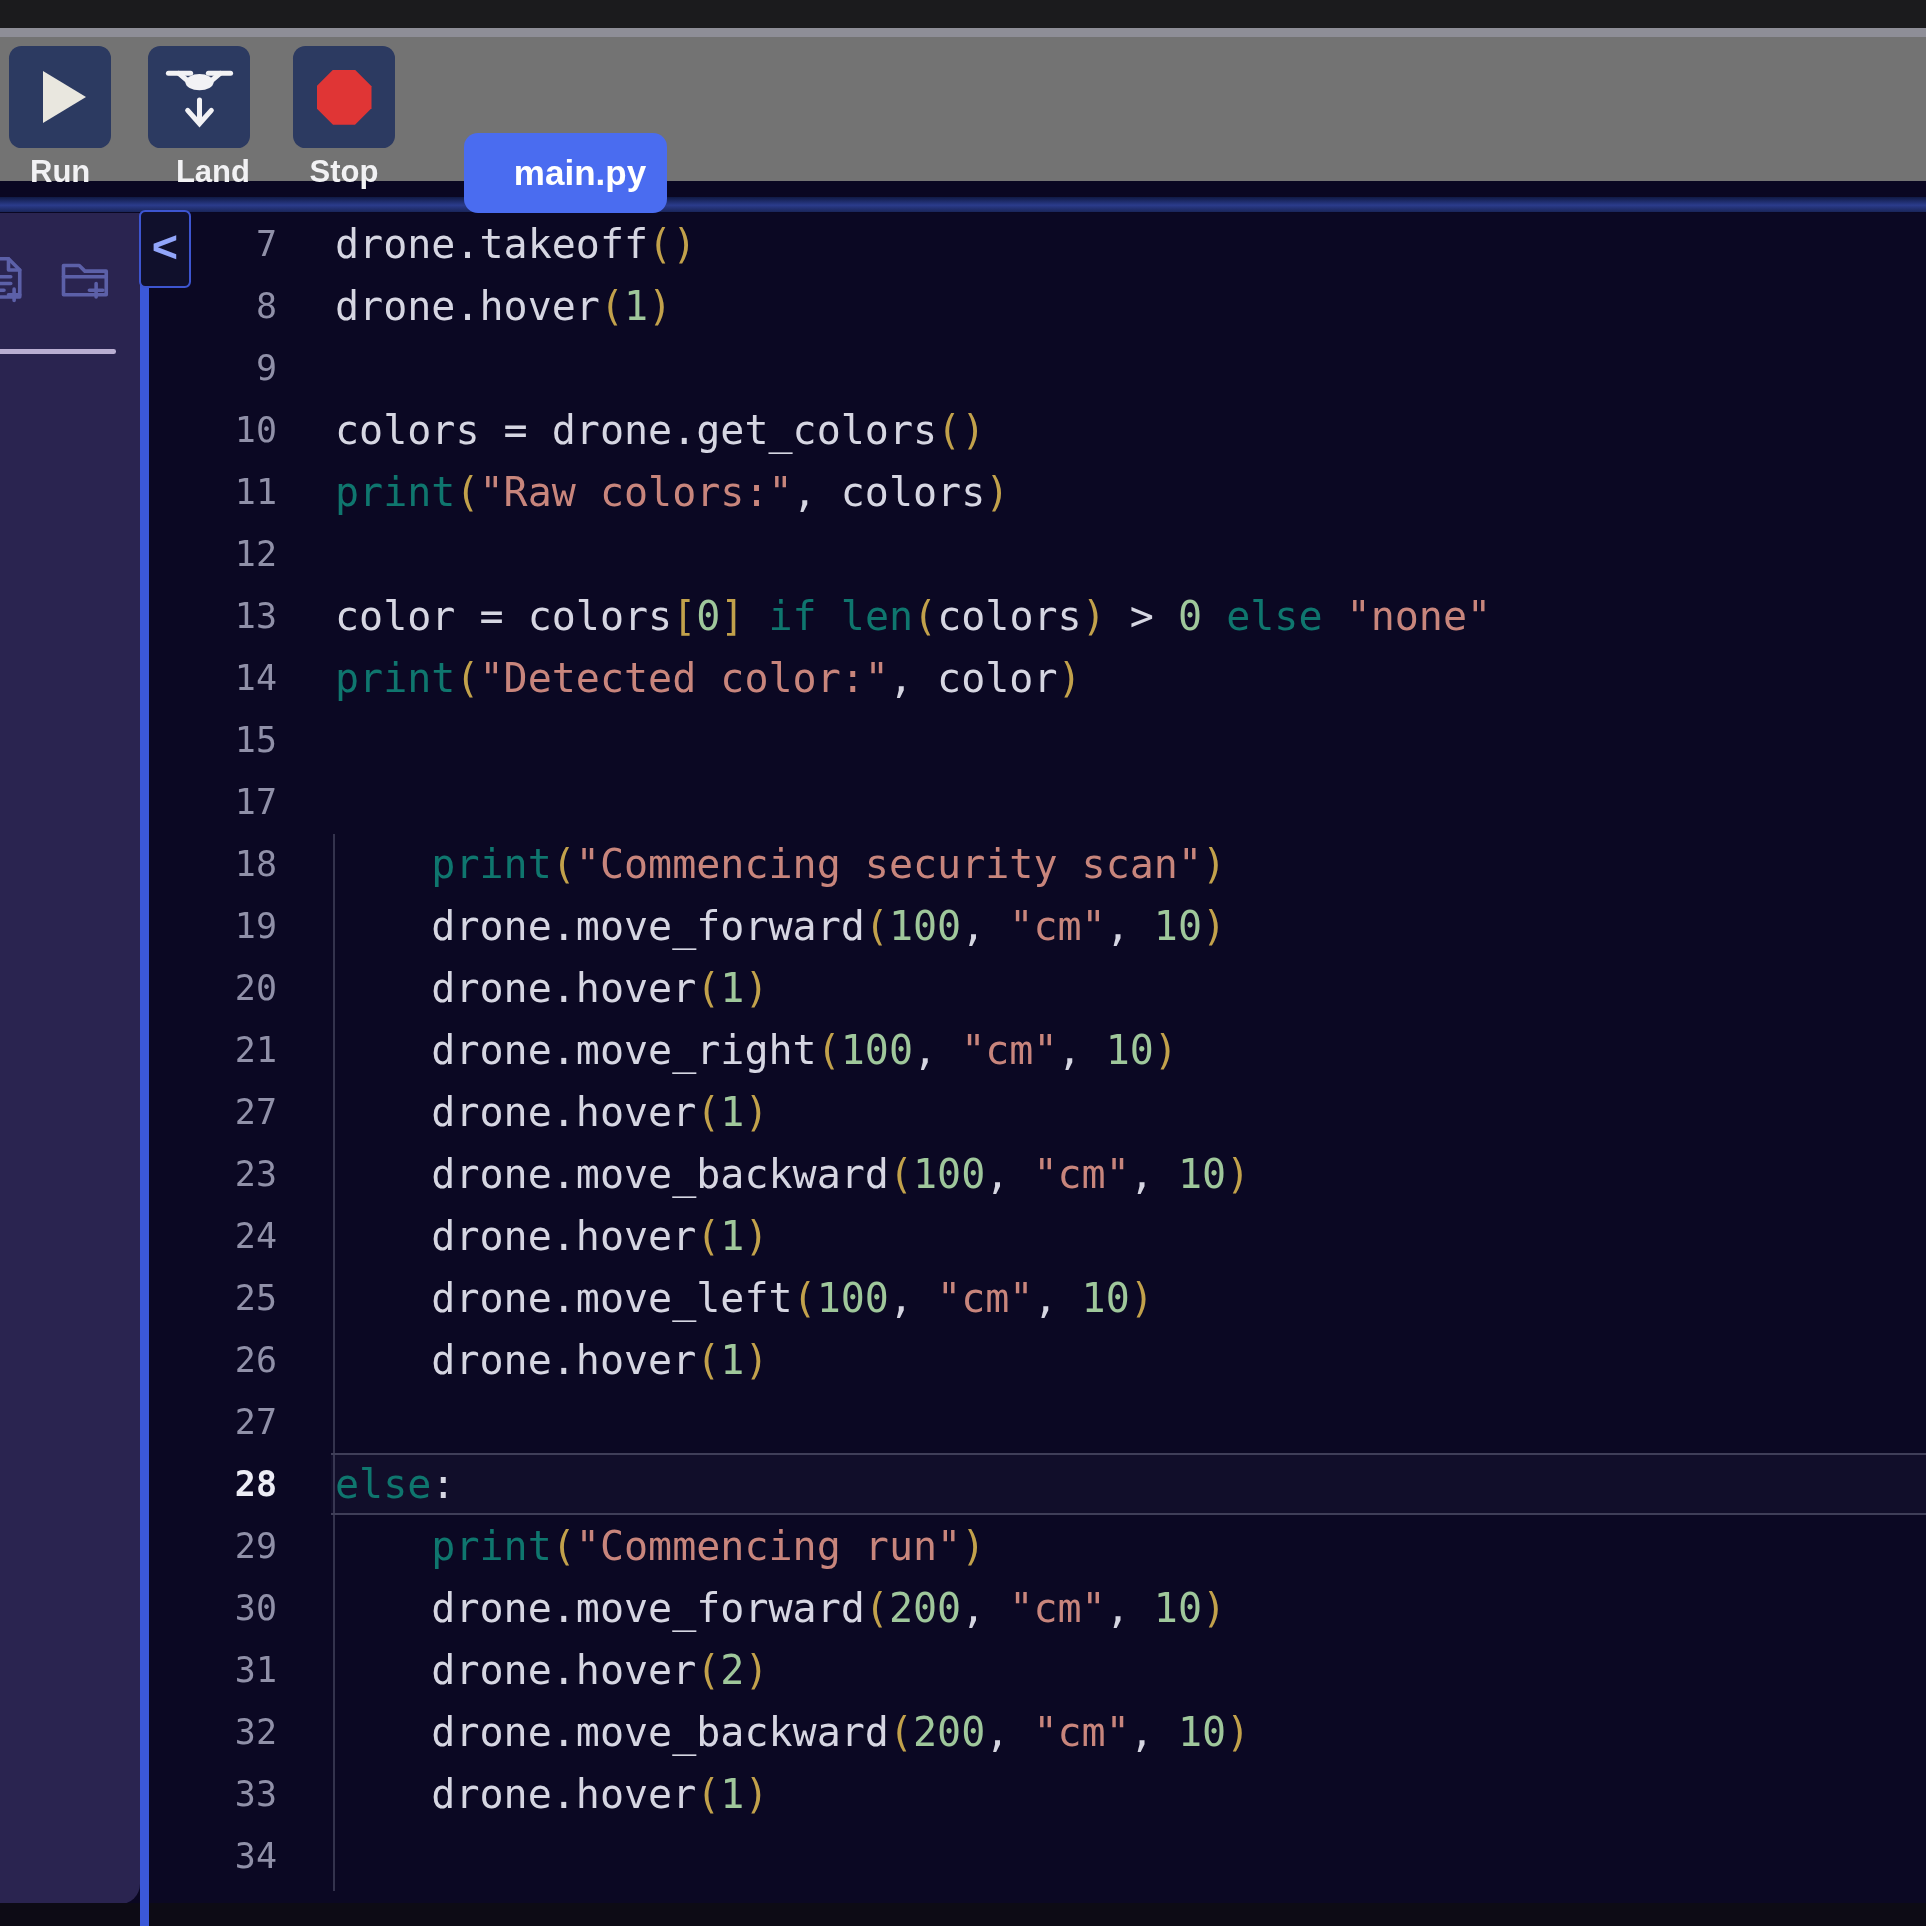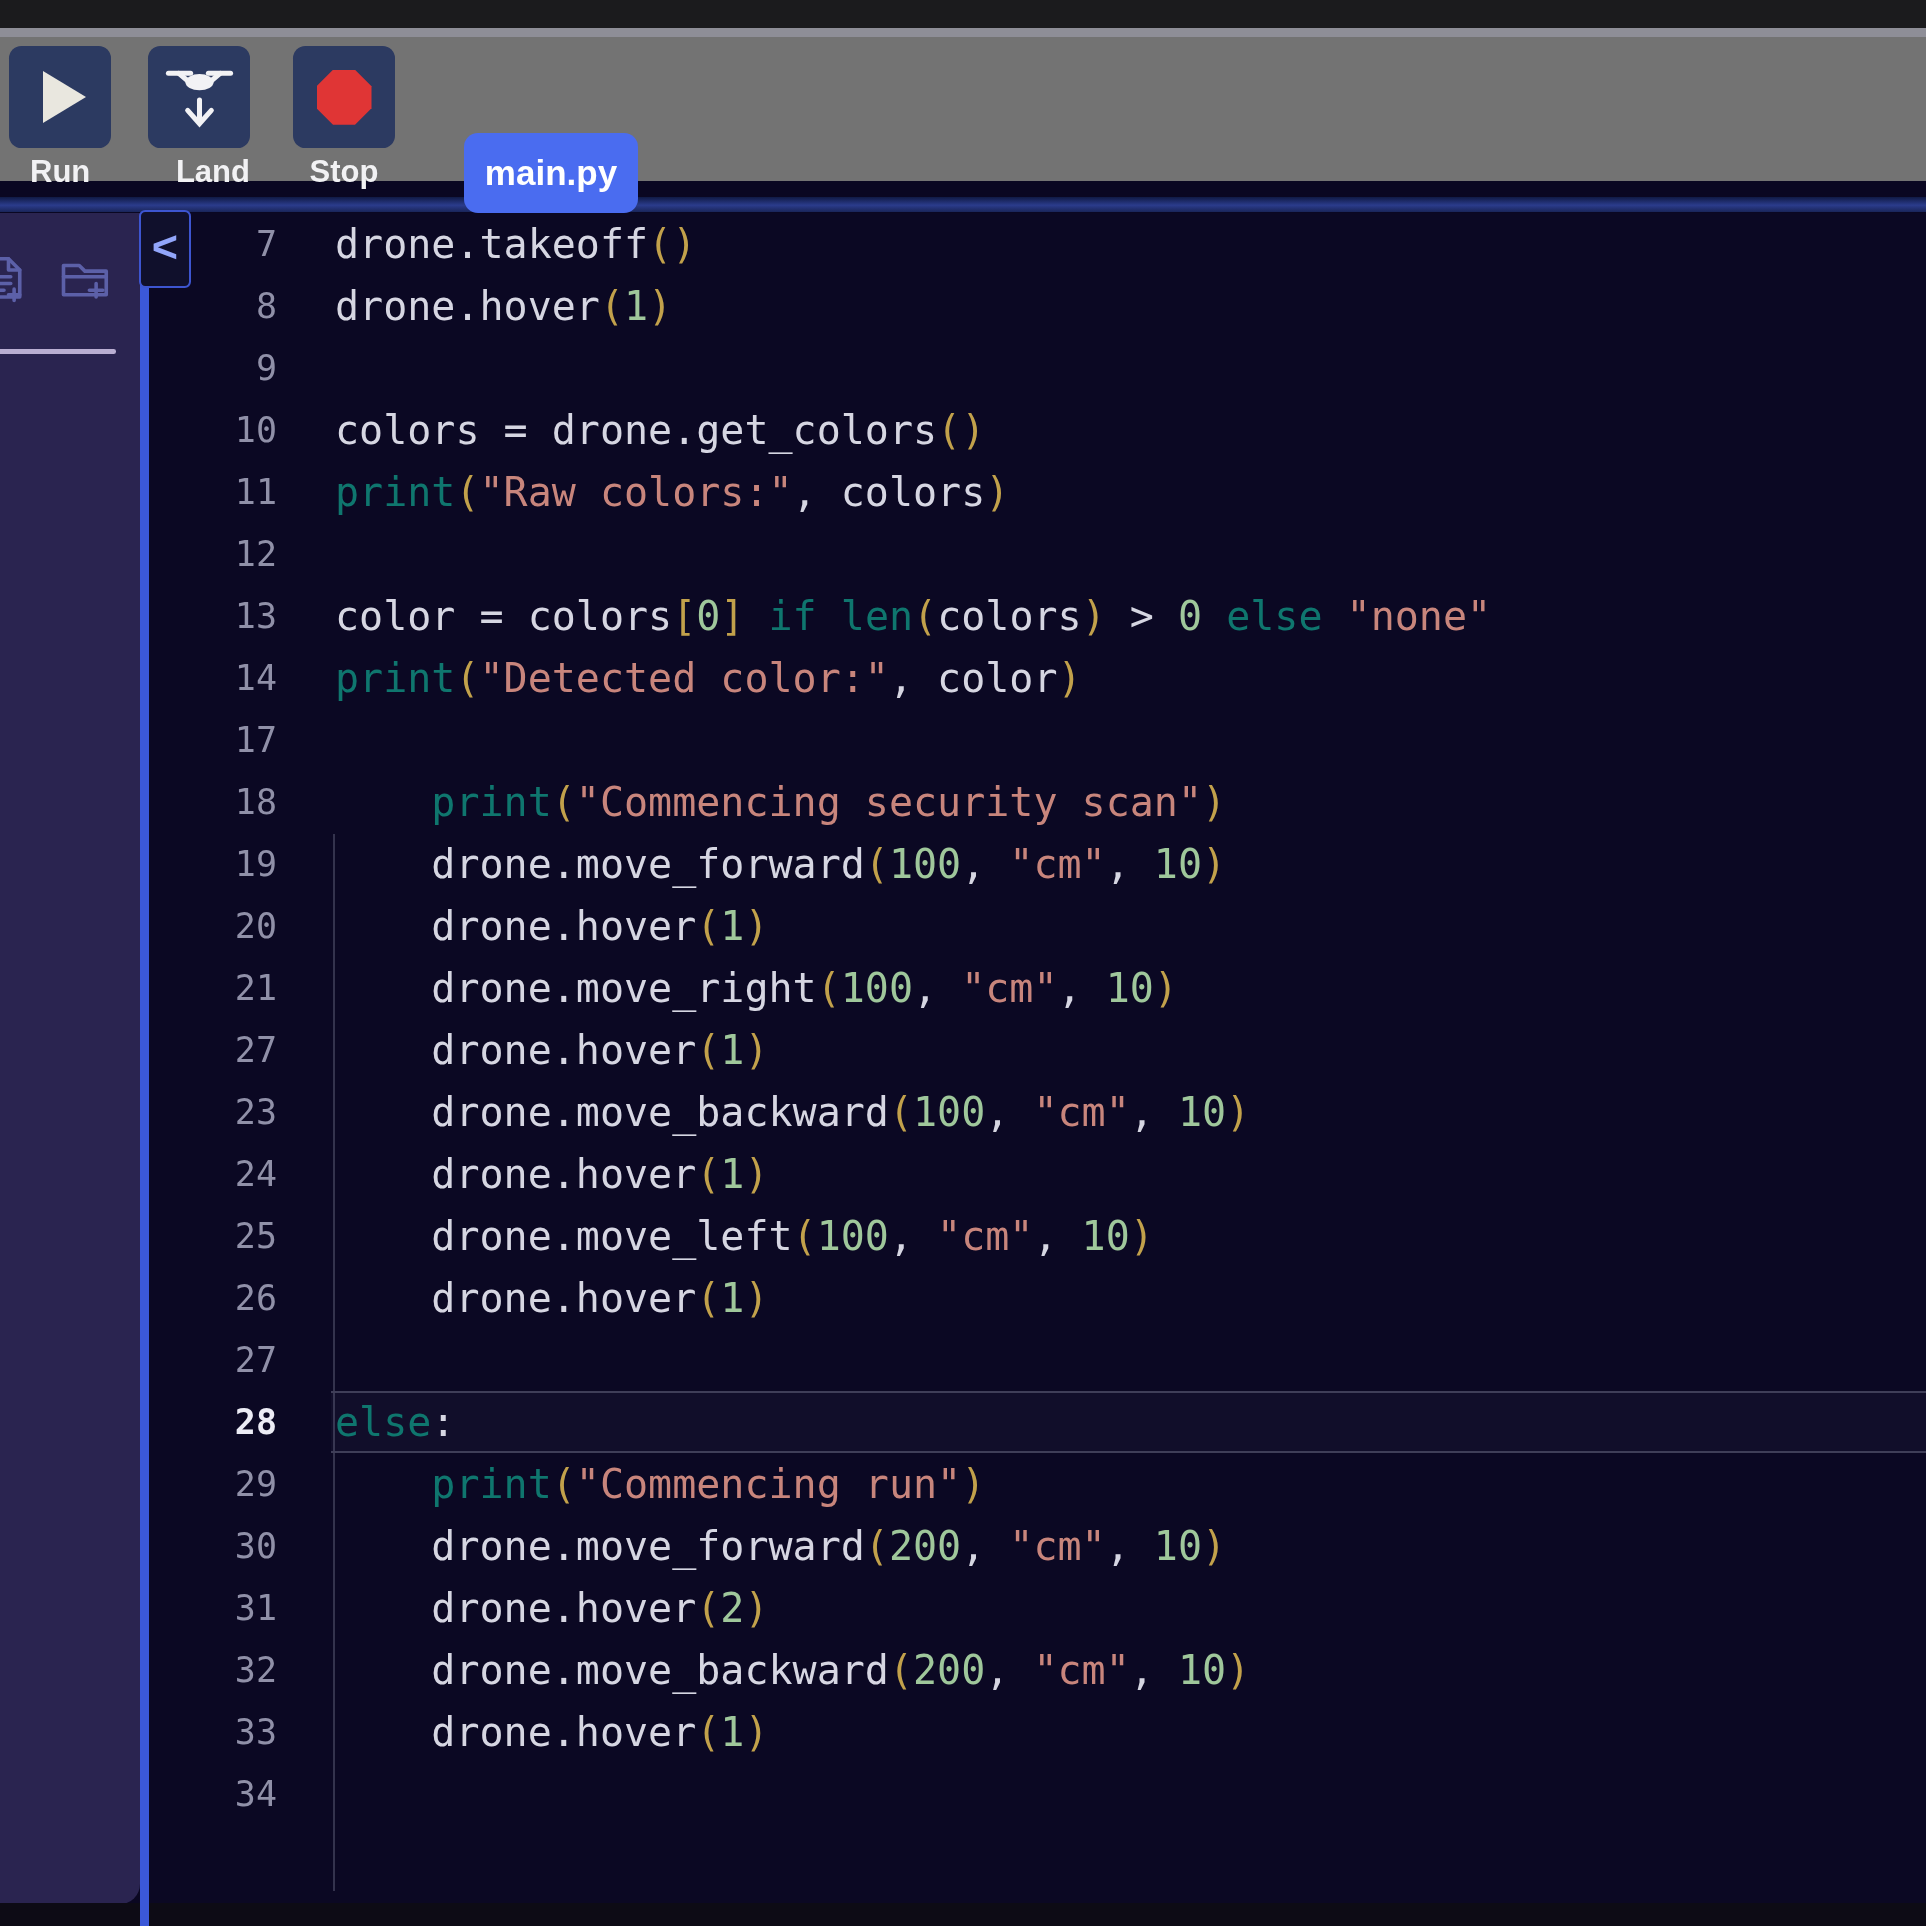--- a/index.html
+++ b/index.html
@@ -16,21 +16,21 @@
         border-radius:12.3px;display:flex;align-items:center;justify-content:center;cursor:pointer;}
   .tbtn-label{position:absolute;top:117px;height:34px;color:#f2f2f4;font-size:31px;
               font-weight:600;text-align:center;width:102px;}
   .play-tri{width:0;height:0;border-left:43px solid #e9e7df;
             border-top:26px solid transparent;border-bottom:26px solid transparent;margin-left:9.2px;}
   .octagon{width:55px;height:55px;background:#e03535;
            clip-path:polygon(30% 0,70% 0,100% 30%,100% 70%,70% 100%,30% 100%,0 70%,0 30%);}
 
   .tab{position:absolute;left:464px;top:133px;width:174px;height:80px;background:#4a6cf0;
        border-radius:14px;display:flex;align-items:center;justify-content:center;
-       color:#ffffff;font-size:35px;font-weight:bold;z-index:6;cursor:pointer;}
+       color:#ffffff;font-size:35px;font-weight:bold;z-index:6;cursor:pointer;padding-left:29px;}
 
   
   .band{position:absolute;left:0;top:197px;width:1926px;height:15.4px;
         background:linear-gradient(180deg,#101a45,#2b3c8c 55%,#1a2559);z-index:2;}
 
   
   .sidebar{position:absolute;left:0;top:213px;width:140px;height:1691px;
            background:#2a2450;border-radius:0 0 20px 0;overflow:hidden;z-index:3;}
   .side-icon{position:absolute;top:39px;width:54px;height:54px;}
   .side-divider{position:absolute;left:0;top:136px;width:116px;height:4.6px;
@@ -159,20 +159,24 @@
         </div>
         <div class="row">
           <span class="num">13</span>
           <span class="code"><span class="tk-p">color = colors</span><span class="tk-y">[</span><span class="tk-g">0</span><span class="tk-y">]</span><span class="tk-p"> </span><span class="tk-k">if</span><span class="tk-p"> </span><span class="tk-k">len</span><span class="tk-y">(</span><span class="tk-p">colors</span><span class="tk-y">)</span><span class="tk-p"> &gt; </span><span class="tk-g">0</span><span class="tk-p"> </span><span class="tk-k">else</span><span class="tk-p"> </span><span class="tk-s">"none"</span></span>
         </div>
         <div class="row">
           <span class="num">14</span>
           <span class="code"><span class="tk-k">print</span><span class="tk-y">(</span><span class="tk-s">"Detected color:"</span><span class="tk-p">, color</span><span class="tk-y">)</span></span>
         </div>
         <div class="row">
+          <span class="num">15</span>
+          <span class="code"></span>
+        </div>
+        <div class="row">
           <span class="num">17</span>
           <span class="code"></span>
         </div>
         <div class="row">
           <span class="num">18</span>
           <span class="code"><span class="tk-p">    </span><span class="tk-k">print</span><span class="tk-y">(</span><span class="tk-s">"Commencing security scan"</span><span class="tk-y">)</span></span>
         </div>
         <div class="row">
           <span class="num">19</span>
           <span class="code"><span class="tk-p">    drone.move_forward</span><span class="tk-y">(</span><span class="tk-g">100</span><span class="tk-p">, </span><span class="tk-s">"cm"</span><span class="tk-p">, </span><span class="tk-g">10</span><span class="tk-y">)</span></span>

